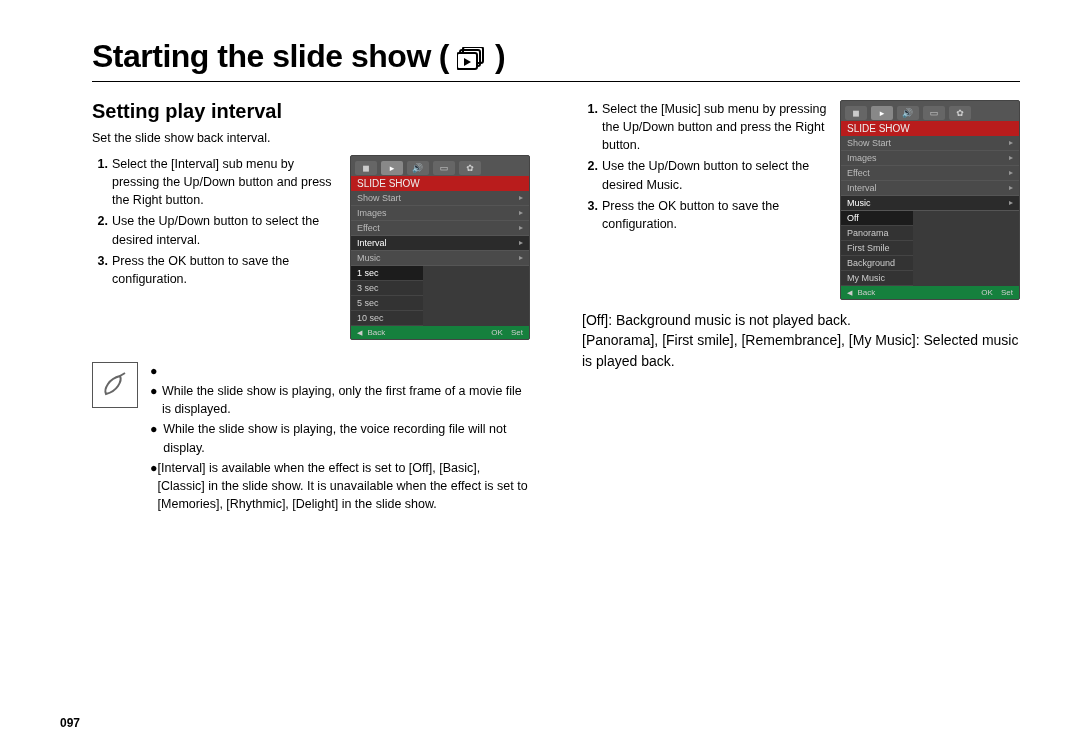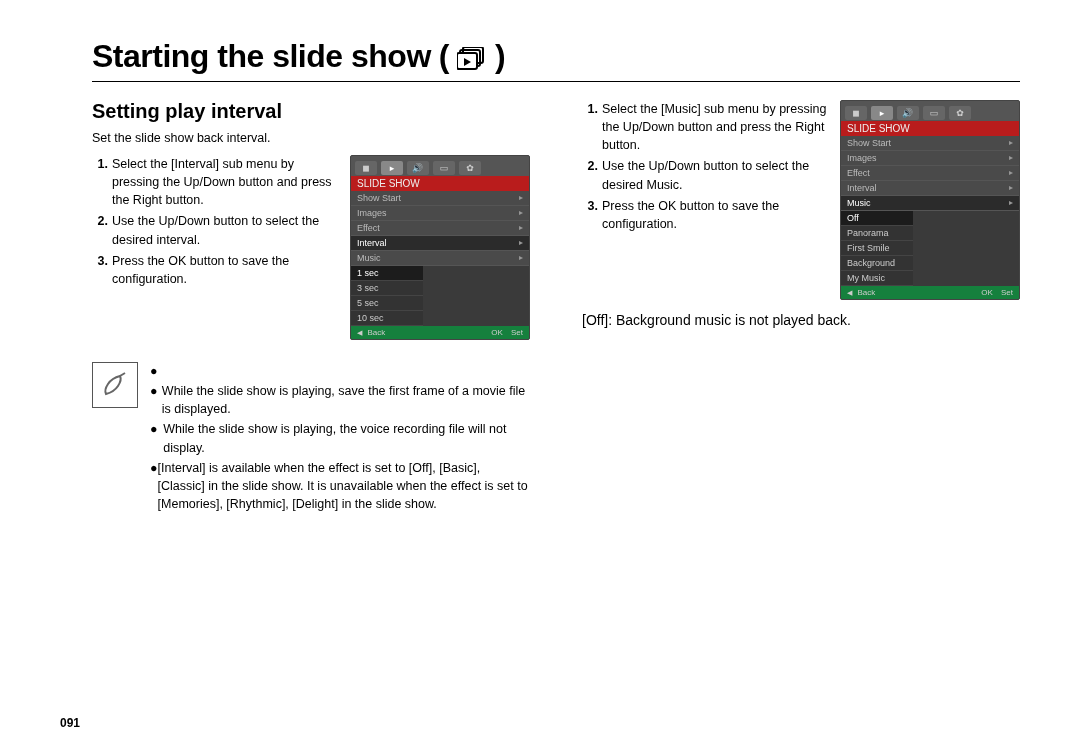--- a/index.html
+++ b/index.html
@@ -279,21 +279,21 @@
             <path d="M6 24 Q4 20 8 14 Q12 8 20 6 Q22 10 18 16 Q14 22 6 24 Z" fill="none" stroke="#666" stroke-width="2"></path>
             <line x1="20" y1="6" x2="25" y2="3" stroke="#666" stroke-width="2"></line>
           </svg>
         </div>
         <div class="bullets" id="left-notes">
             <div class="bline">
               <span class="dot">●</span>
             </div>
             <div class="bline">
               <span class="dot">●</span>
-              <span>While the slide show is playing, save the first frame of a movie file is displayed.</span>
+              <span>While the slide show is playing, only the first frame of a movie file is displayed.</span>
             </div>
             <div class="bline">
               <span class="dot">●</span>
               <span>While the slide show is playing, the voice recording file will not display.</span>
             </div>
             <div class="bline">
               <span class="dot">●</span>
               <span>[Interval] is available when the effect is set to [Off], [Basic], [Classic] in the slide show. It is unavailable when the effect is set to [Memories], [Rhythmic], [Delight] in the slide show.</span>
             </div>
           </div>
@@ -369,18 +369,19 @@
                 <span class="tri-left"></span>
                 <span>Back</span>
               </span>
             <span><span>OK</span>&nbsp;<span>Set</span></span>
           </div>
         </div>
       </div>
 
       <div class="explain" id="right-explain">
           <div>[Off]: Background music is not played back.</div>
+          <div>[Panorama], [First smile], [Remembrance], [My Music]: Selected music is played back.</div>
         </div>
     </div>
   </div>
 
-  <div class="page-num">091</div>
+  <div class="page-num">097</div>
 </div>
 
 </body></html>

